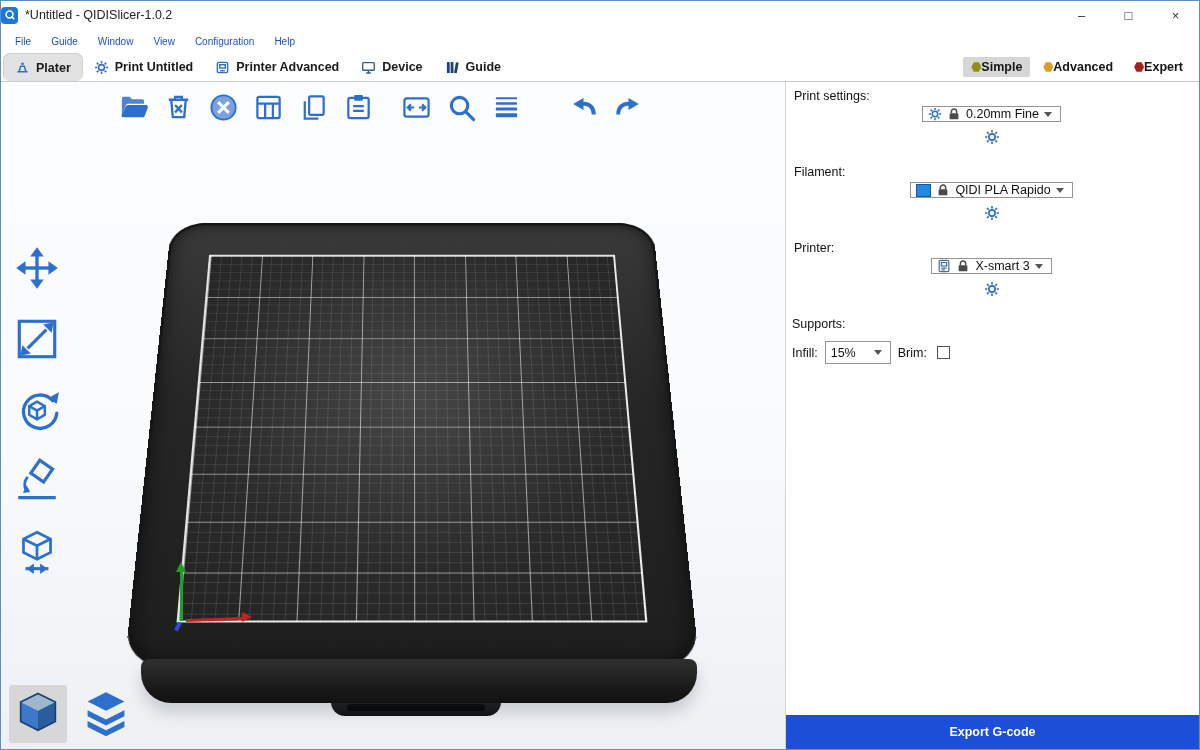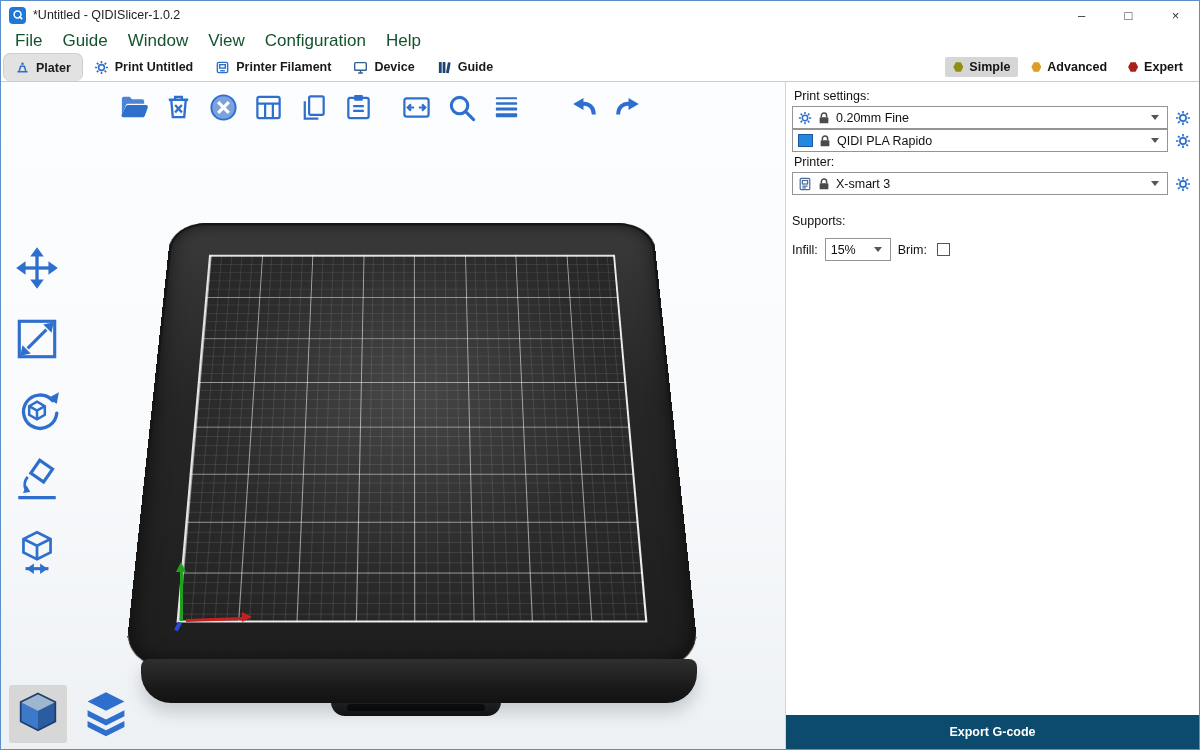--- a/index.html
+++ b/index.html
@@ -1,37 +1,37 @@
 <!DOCTYPE html>
 <html><head>
 <meta charset="utf-8">
 <style>
   html,body{margin:0;padding:0;background:#888;}
   body{width:1200px;height:750px;font-family:"Liberation Sans","DejaVu Sans",sans-serif;}
   *{box-sizing:border-box;}
   .app{position:relative;width:1200px;height:750px;background:#fff;border:1px solid #5a8fc8;overflow:hidden;user-select:none;}
 
   
-  .titlebar{height:28px;display:flex;align-items:center;padding-left:8px;background:#fff;}
+  .titlebar{height:28px;display:flex;align-items:center;background:#fff;}
   .app-logo{width:17px;height:17px;border-radius:4px;background:#1e78d7;display:flex;align-items:center;justify-content:center;margin-right:7px;flex:none;}
   .title-text{font-size:12.5px;color:#222;}
   .win-controls{margin-left:auto;display:flex;height:100%;}
   .win-btn{width:47px;height:100%;display:flex;align-items:center;justify-content:center;font-size:13px;color:#333;background:transparent;border:none;}
 
   
   .menubar{height:24px;display:flex;align-items:center;padding-left:4px;background:#fff;}
-  .menu-item{font-size:17px;color:#14532d;padding:3px 10px;}
+  .menu-item{font-size:10px;color:#1d4ed8;padding:3px 10px;}
 
   
   .tabbar{height:29px;display:flex;align-items:stretch;background:#fff;border-bottom:1px solid #c9cdd2;padding-left:2px;}
   .tab{display:flex;align-items:center;gap:6px;padding:0 11px;font-size:12.5px;font-weight:600;color:#1a1a1a;border-radius:7px;}
   .tab.active{background:#e2e2e2;border:1px solid #cfcfcf;border-bottom:none;}
   .tab svg{width:15px;height:15px;flex:none;}
   .modes{margin-left:auto;display:flex;align-items:center;gap:5px;padding-right:8px;}
-  .mode{display:flex;align-items:center;gap:6px;font-size:12.5px;font-weight:600;color:#151515;padding:3px 8px;border-radius:2px;}
+  .mode{display:flex;align-items:center;font-size:12.5px;font-weight:600;color:#151515;padding:3px 8px;border-radius:2px;}
   .mode.active{background:#d6d6d6;font-weight:700;}
   .hex{width:10px;height:10px;clip-path:polygon(25% 3%,75% 3%,100% 50%,75% 97%,25% 97%,0 50%);background:#999;flex:none;}
 
   
   .main{position:relative;display:flex;height:667px;}
   .viewport{position:relative;flex:1;overflow:hidden;background:linear-gradient(180deg,#fcfdff 0%,#f8fafc 55%,#eef1f4 100%);}
   .sidebar{position:relative;width:414px;background:#fff;border-left:1px solid #d4d4d4;padding:4px 8px 0 6px;}
 
   
   .vtoolbar{position:absolute;left:112px;top:5px;display:flex;align-items:center;z-index:10;}
@@ -75,36 +75,36 @@
   
   .axis{position:absolute;z-index:6;}
   .ax-green{left:179px;top:484px;width:3px;height:55px;background:#1fa01f;}
   .ax-green-head{left:175px;top:475px;width:0;height:0;border:5px solid transparent;border-bottom:10px solid #1fa01f;}
   .ax-red{left:185px;top:536px;width:57px;height:3px;background:#c32222;transform:rotate(-2deg);}
   .ax-red-head{left:241px;top:530px;width:0;height:0;border:5px solid transparent;border-left:10px solid #c32222;}
   .ax-blue{left:175px;top:540px;width:4px;height:9px;background:#2b4bd7;transform:rotate(28deg);}
 
   
   .flabel{display:block;font-size:12.5px;color:#111;margin:3px 0 3px 2px;}
-  .crow{display:flex;align-items:center;gap:6px;margin-bottom:0;}
+  .crow{display:flex;align-items:center;gap:6px;margin-bottom:20px;flex-direction:column;}
   .combo{flex:1;height:23px;border:1px solid #949494;background:#fff;display:flex;align-items:center;gap:5px;padding-left:5px;font-size:12.5px;color:#111;min-width:0;}
   .combo .cicon{display:flex;align-items:center;flex:none;}
   .combo .cicon svg{width:14px;height:14px;}
   .combo .cval{flex:1;white-space:nowrap;overflow:hidden;}
   .chev{width:0;height:0;border:4px solid transparent;border-top:5px solid #555;margin:4px 8px 0 0;flex:none;}
   .gearbtn{width:17px;height:17px;border:none;background:transparent;color:#2e6fce;padding:0;display:flex;align-items:center;justify-content:center;flex:none;}
   .gearbtn svg{width:16px;height:16px;}
   .swatch{width:15px;height:13px;border:1px solid #19589c;background:#2288e0;flex:none;}
   .sp-row{display:flex;align-items:center;margin-top:19px;padding-right:21px;gap:7px;}
   .sp-row .flabel,.in-row .flabel{margin:0;}
   .in-row{display:flex;align-items:center;margin-top:10px;gap:7px;}
   .combo.small{flex:none;width:66px;}
   .brim-label{margin-left:25px;}
   .checkbox{width:13px;height:13px;border:1px solid #555;background:#fff;margin-left:3px;flex:none;}
-  .export{position:absolute;left:0;right:0;bottom:0;height:34px;border:none;background:#0c4a6e;color:#fff;font-weight:700;font-size:12.5px;font-family:inherit;}
+  .export{position:absolute;left:0;right:0;bottom:0;height:34px;border:none;background:#1d4ed8;color:#fff;font-weight:700;font-size:12.5px;font-family:inherit;}
 </style>
 </head>
 <body>
 
 <div class="app">
 
   <div class="titlebar">
     <span class="app-logo">
       <svg viewBox="0 0 16 16" width="12" height="12">
           <circle cx="7.4" cy="7.4" r="4.6" fill="none" stroke="#fff" stroke-width="2"></circle>
@@ -142,21 +142,21 @@
           <path d="M8 1v2.4M8 12.6V15M1 8h2.4M12.6 8H15M3 3l1.7 1.7M11.3 11.3L13 13M13 3l-1.7 1.7M4.7 11.3L3 13"></path>
         </svg>
       <span>Print Untitled</span>
     </div>
     <div class="tab">
       <svg viewBox="0 0 16 16" fill="none" stroke="#2e6fce" stroke-width="1.5">
           <rect x="2.5" y="2.5" width="11" height="11" rx="1.5"></rect>
           <rect x="5" y="5" width="6" height="3.6"></rect>
           <path d="M5.5 11.5h5"></path>
         </svg>
-      <span>Printer Filament</span>
+      <span>Printer Advanced</span>
     </div>
     <div class="tab">
       <svg viewBox="0 0 16 16" fill="none" stroke="#33608f" stroke-width="1.5">
           <rect x="1.8" y="2.8" width="12.4" height="8.2" rx="1"></rect>
           <path d="M5.5 13.8h5M8 11v2.8"></path>
         </svg>
       <span>Device</span>
     </div>
     <div class="tab">
       <svg viewBox="0 0 16 16" fill="#1e4477">
@@ -364,20 +364,21 @@
           <span class="chev"></span>
         </div>
         <button class="gearbtn">
             <svg viewBox="0 0 16 16" fill="none" stroke="currentColor" stroke-width="1.7">
               <circle cx="8" cy="8" r="3.1"></circle>
               <path d="M8 1v2.4M8 12.6V15M1 8h2.4M12.6 8H15M3 3l1.7 1.7M11.3 11.3L13 13M13 3l-1.7 1.7M4.7 11.3L3 13"></path>
             </svg>
           </button>
       </div>
 
+      <span class="flabel">Filament:</span>
       <div class="crow">
         <div class="combo">
           <span class="swatch" style="background: rgb(34, 136, 224);"></span>
           <span class="cicon">
               <svg viewBox="0 0 16 16">
                 <rect x="3" y="7" width="10" height="7" rx="1" fill="#4a4a4a"></rect>
                 <path d="M5 7V5.2a3 3 0 0 1 6 0V7" fill="none" stroke="#4a4a4a" stroke-width="1.7"></path>
               </svg>
             </span>
           <span class="cval">QIDI PLA Rapido</span>

